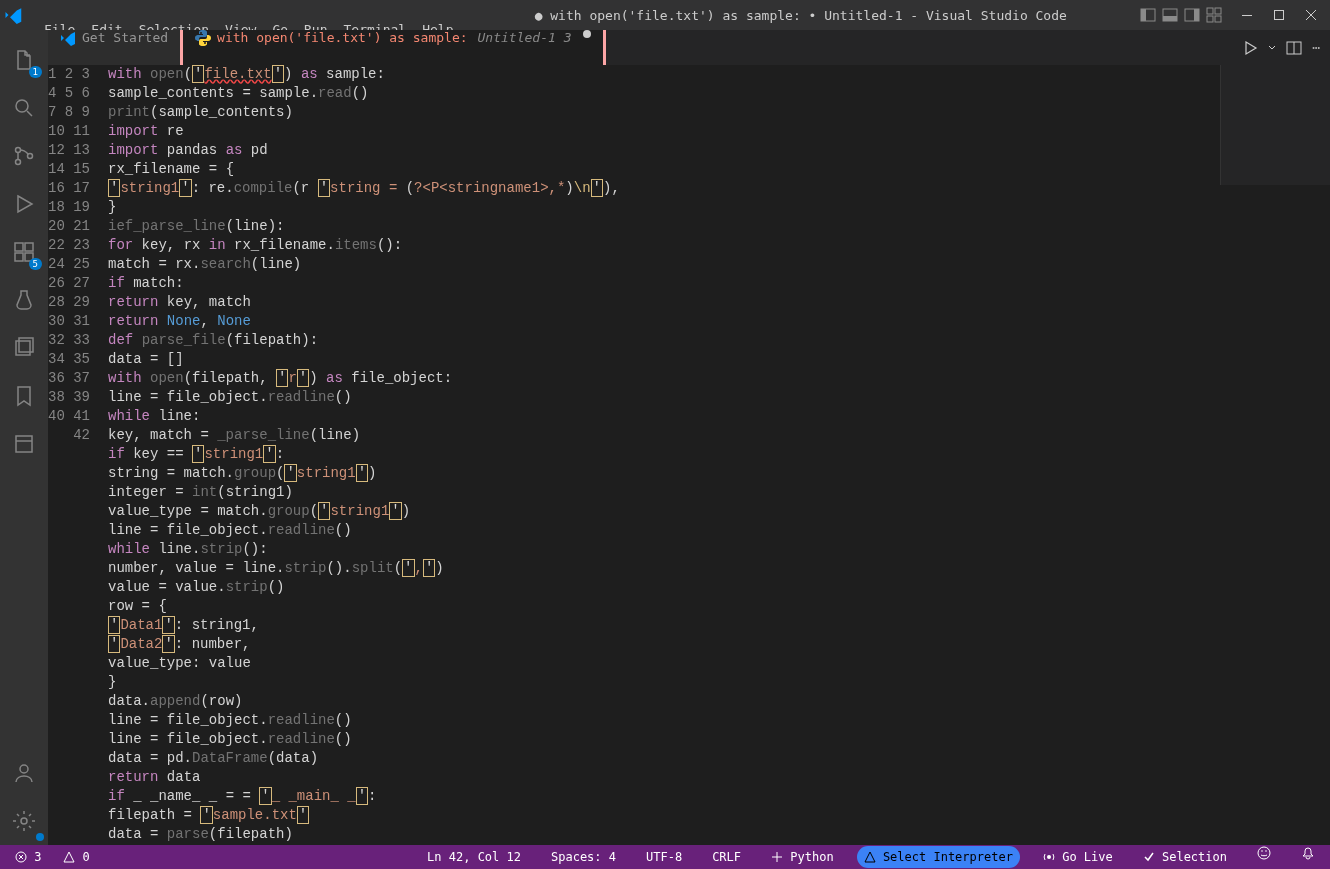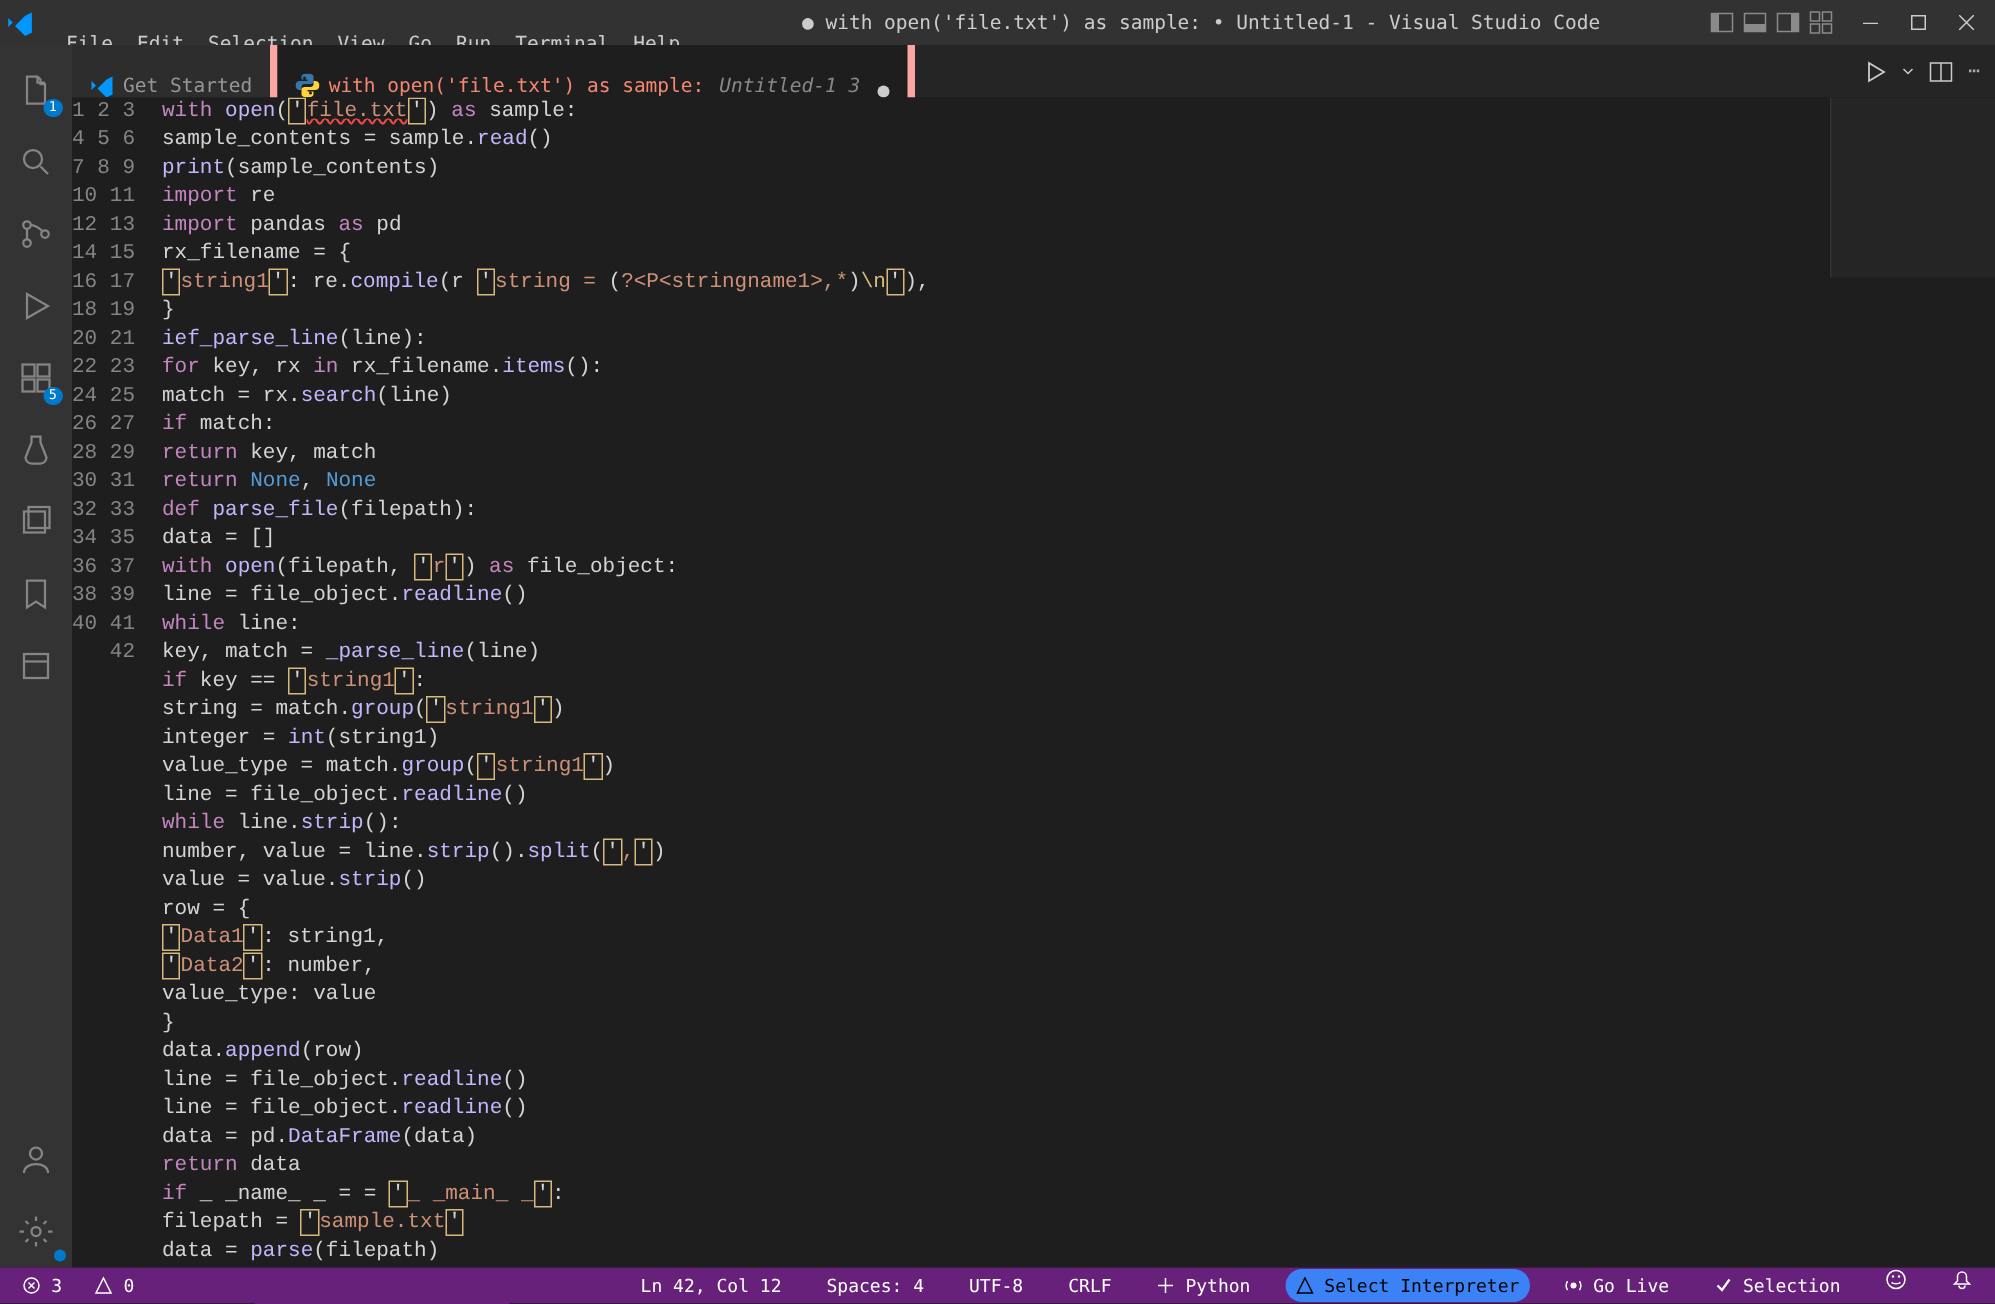--- a/index.html
+++ b/index.html
@@ -51,25 +51,25 @@
 
 .editor-area { flex: 1; display: flex; flex-direction: column; position: relative; }
 .tabs-row {
   height: 35px;
   background: #252526;
   display: flex;
   align-items: stretch;
 }
 .tab {
   height: 35px;
-  display: flex; align-items: flex-end;
+  display: flex; align-items: flex-start;
   padding: 0 12px;
   background: #2d2d2d;
   color: #969696;
-  border-right: 5px solid #fca5a5;
+  border-right: 3px solid #fca5a5;
   font-size: 13px; cursor: pointer; gap: 6px;
 }
 .tab.active { background: #1e1e1e; color: #fff; }
 .tab .tab-icon { width: 16px; height: 16px; }
 .tab-suffix { color: #888; font-style: italic; margin-left: 4px; }
 .tab-dot { width: 8px; height: 8px; background: #ccc; border-radius: 4px; margin-left: 6px; }
 .tabs-right { margin-left: auto; display: flex; align-items: center; gap: 10px; padding-right: 10px; color: #aaa; }
 .tabs-right span { cursor: pointer; }
 
 .editor {
@@ -85,21 +85,21 @@
 .gutter {
   width: 60px;
   text-align: right;
   padding-right: 18px;
   color: #858585;
   user-select: none;
 }
 .code { flex: 1; white-space: pre; color: #d4d4d4; }
 
 .kw { color: #c586c0; }
-.fn { color: #c4b5fd; }
+.fn { color: #737373; }
 .str { color: #ce9178; }
 .bool { color: #569cd6; }
 .punct { color: #d4d4d4; }
 .escape { color: #d7ba7d; }
 .warnbox { border: 1px solid #d7ba7d; padding: 0 1px; }
 .errunderline { text-decoration: underline wavy #f44747; }
 
 .minimap {
   position: absolute; top: 0; right: 0;
   width: 110px; height: 120px;

